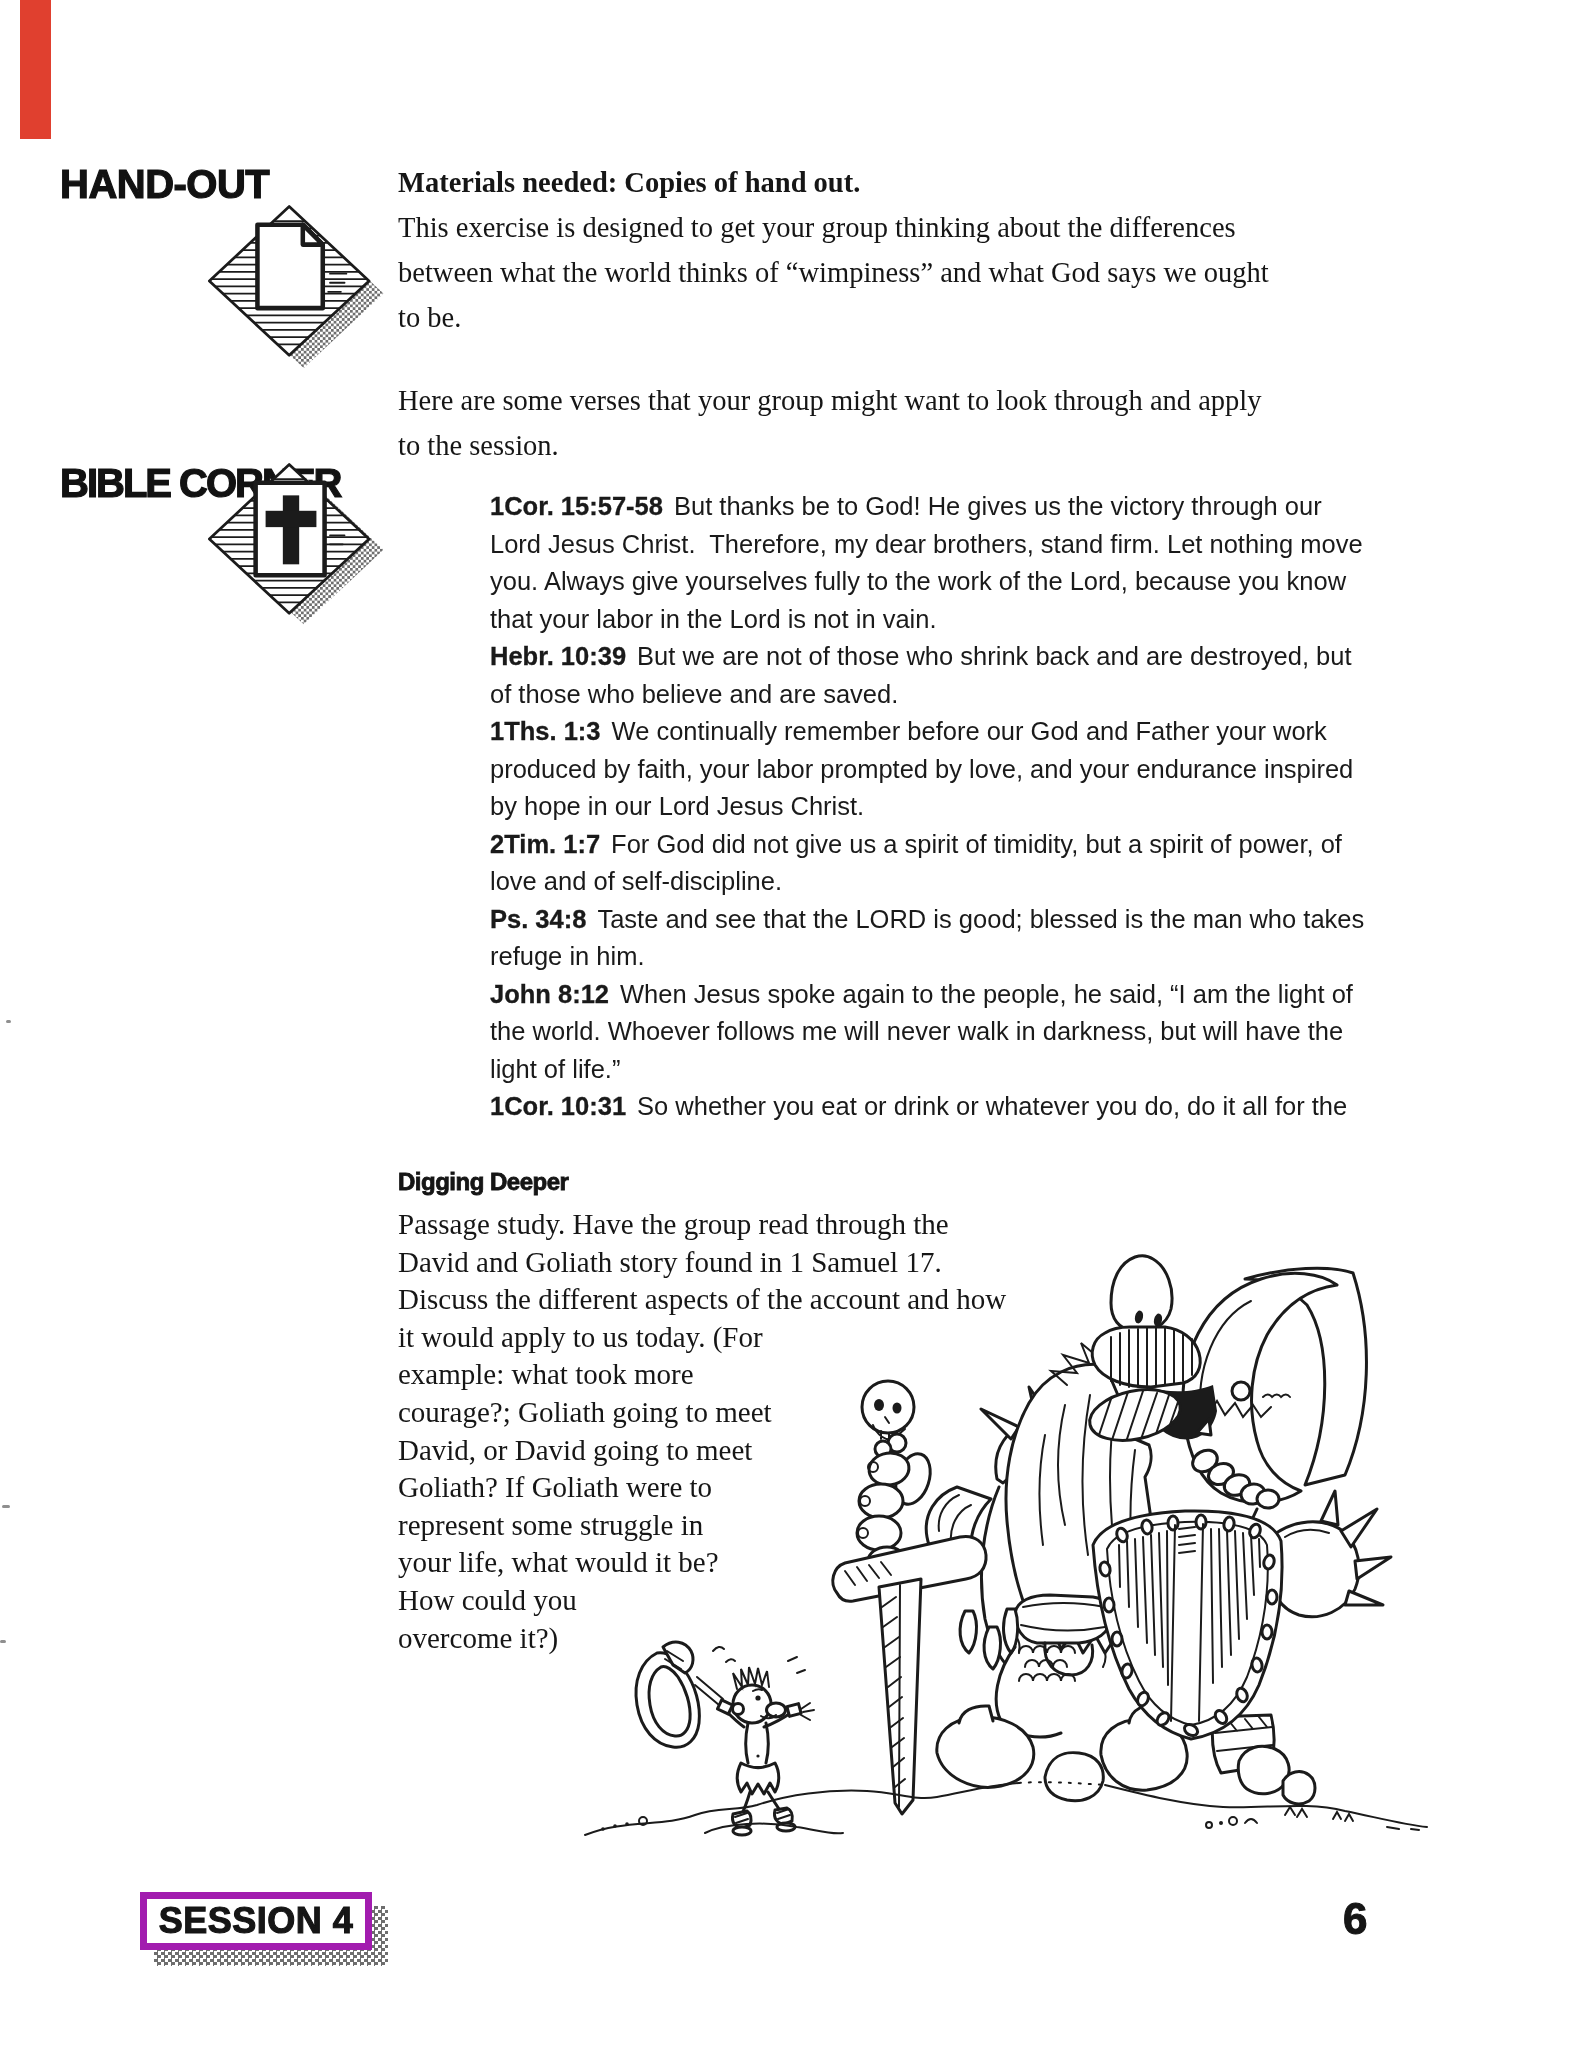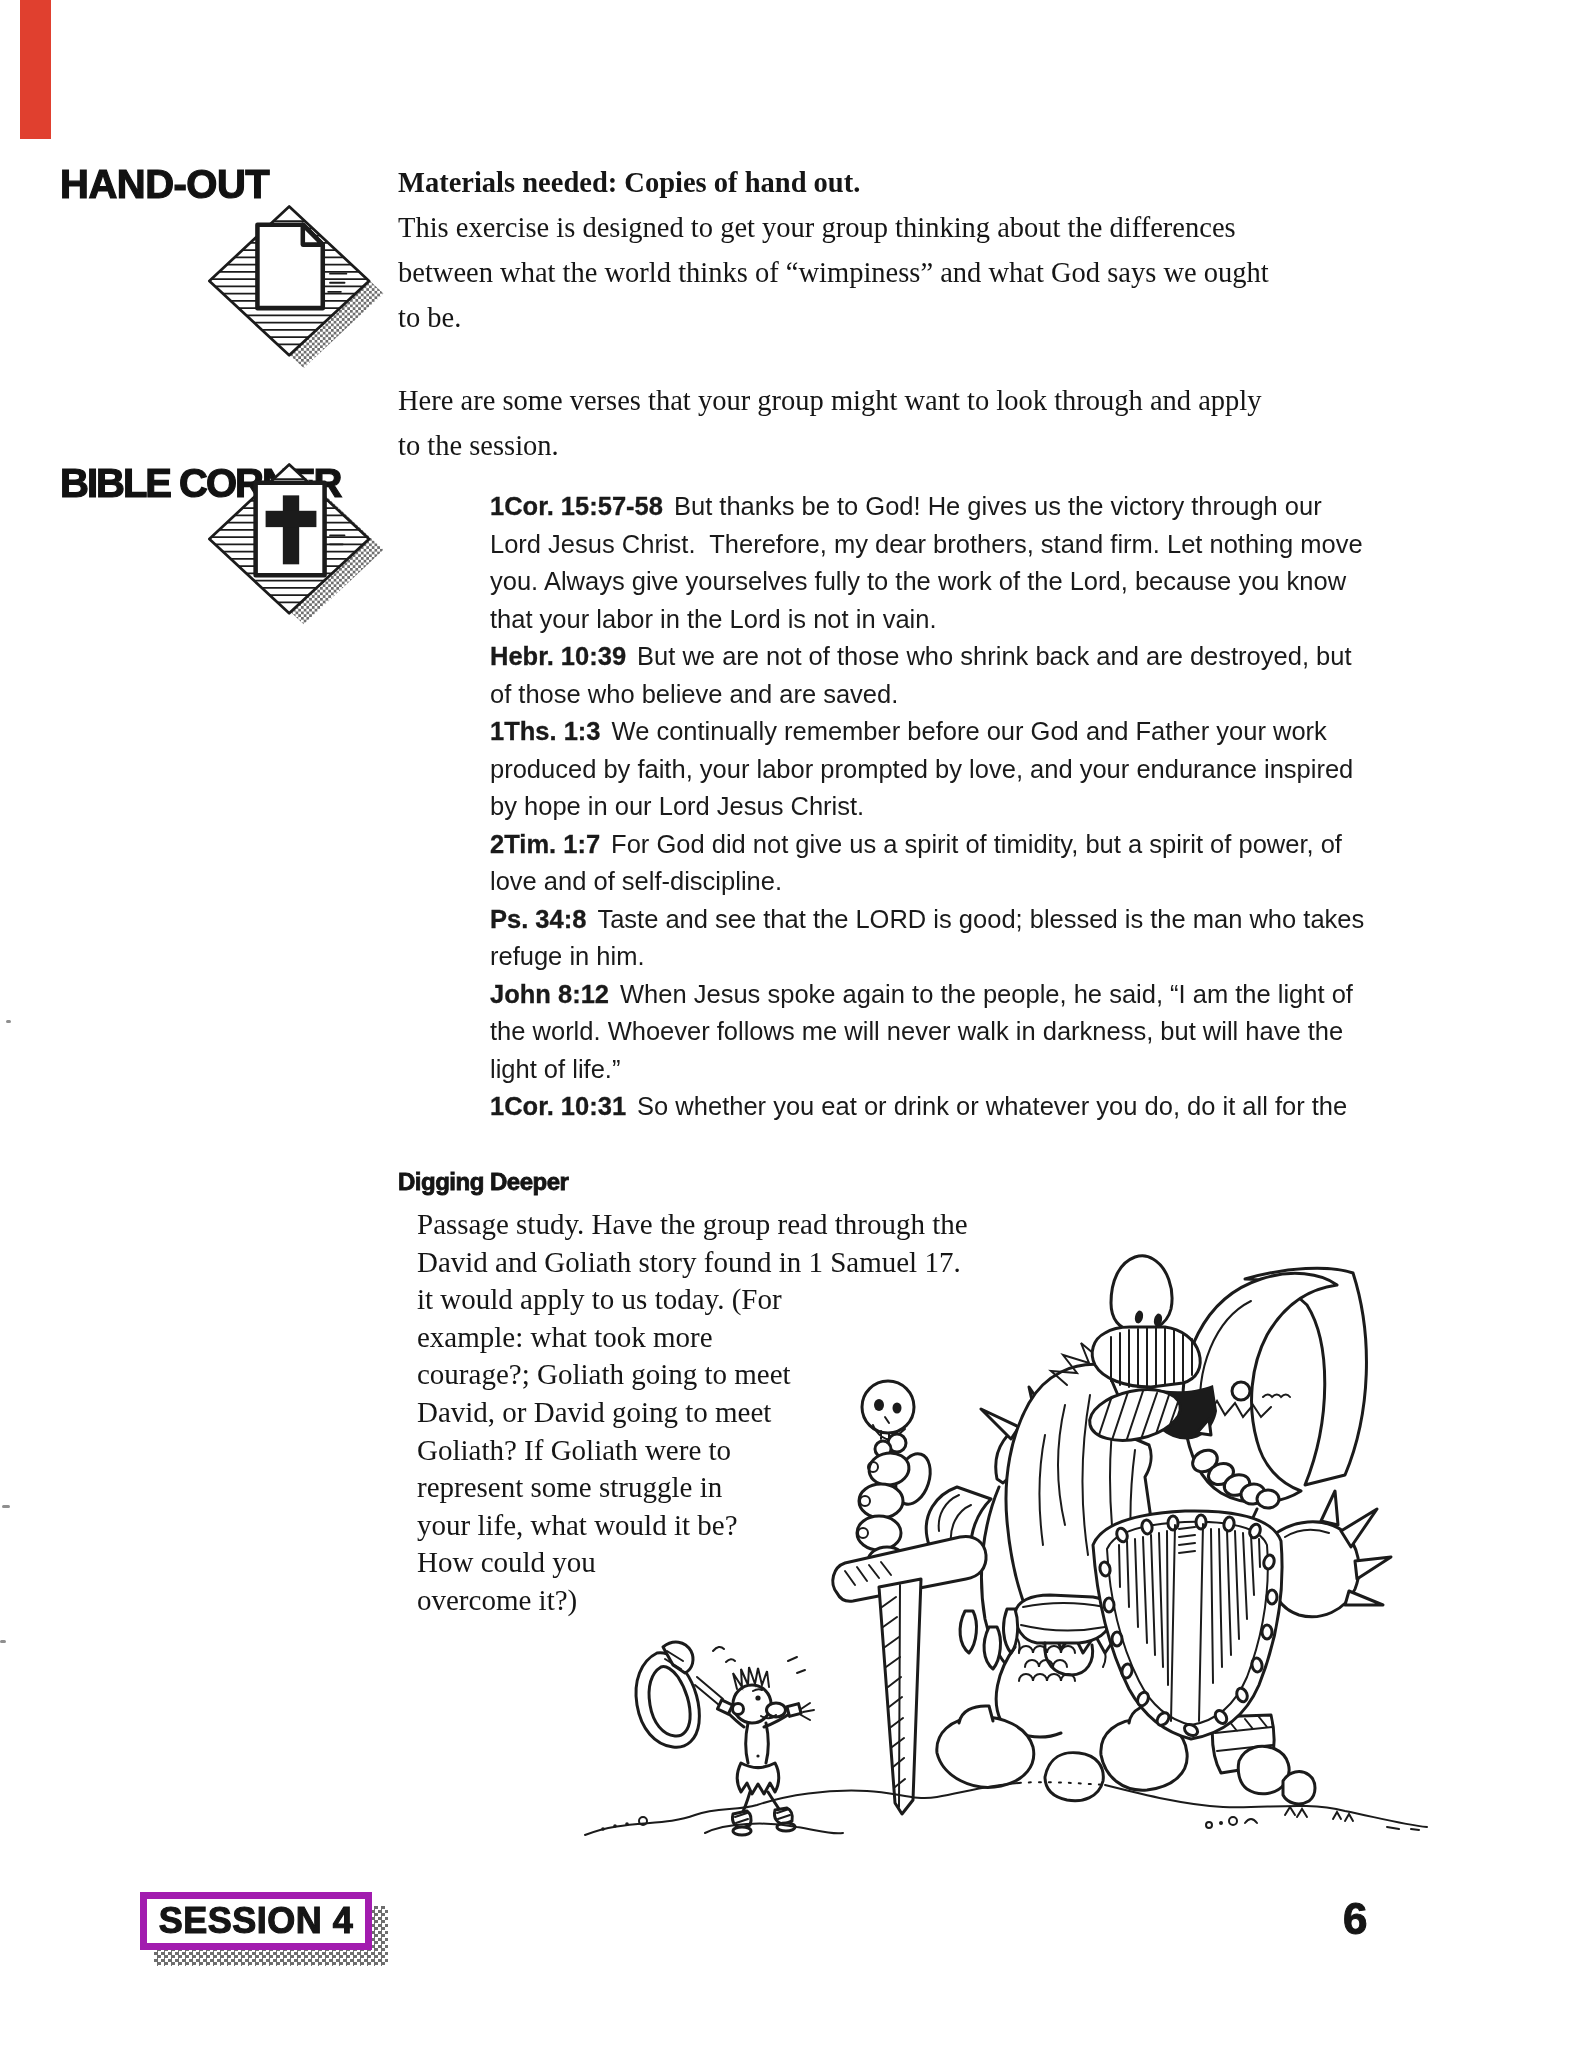--- a/index.html
+++ b/index.html
@@ -176,23 +176,24 @@
     <div class="tline"><span class="vref">John 8:12</span><span>When Jesus spoke again to the people, he said, “I am the light of</span></div>
     <div class="tline">the world. Whoever follows me will never walk in darkness, but will have the</div>
     <div class="tline">light of life.”</div>
   </div>
   <div>
     <div class="tline"><span class="vref">1Cor. 10:31</span><span>So whether you eat or drink or whatever you do, do it all for the</span></div>
   </div>
 </div>
 
 <div class="abs dig-head" style="left:398px;top:1168px;">Digging Deeper</div>
-<div class="abs serif lh38" style="left:398px;top:1206px;font-size:29px;margin-left:19px;">
+<div class="abs serif lh38" style="left:398px;top:1206px;font-size:29px;">
   <div class="tline">Passage study. Have the group read through the</div>
   <div class="tline">David and Goliath story found in 1 Samuel 17.</div>
+  <div class="tline">Discuss the different aspects of the account and how</div>
   <div class="tline">it would apply to us today. (For</div>
   <div class="tline">example: what took more</div>
   <div class="tline">courage?; Goliath going to meet</div>
   <div class="tline">David, or David going to meet</div>
   <div class="tline">Goliath? If Goliath were to</div>
   <div class="tline">represent some struggle in</div>
   <div class="tline">your life, what would it be?</div>
   <div class="tline">How could you</div>
   <div class="tline">overcome it?)</div>
 </div>

